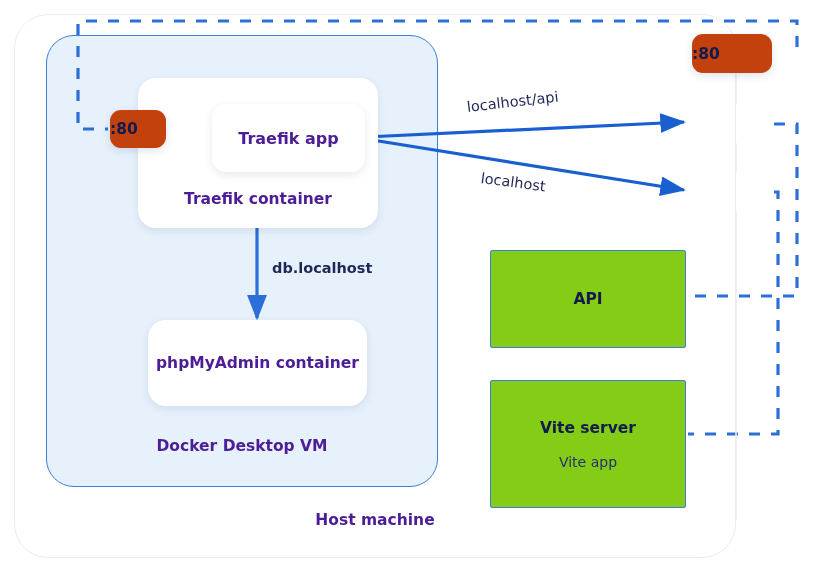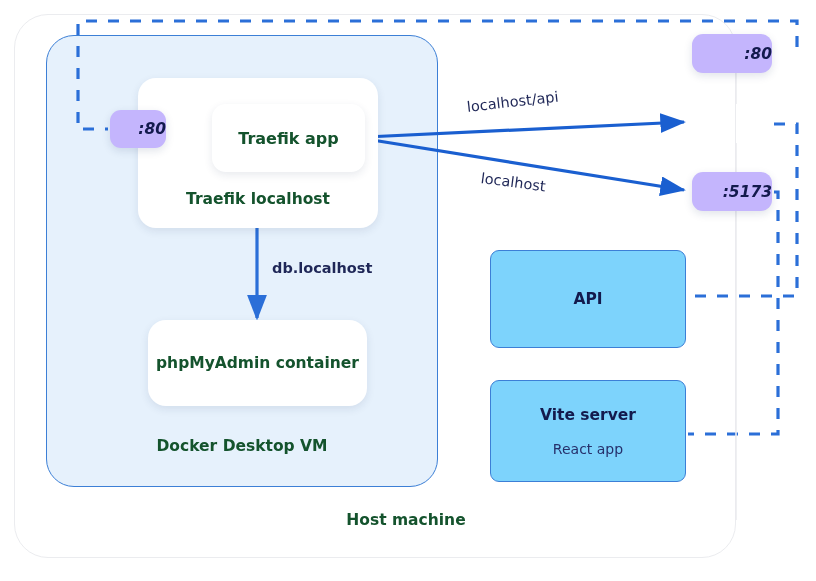--- a/index.html
+++ b/index.html
@@ -70,28 +70,27 @@
     border-radius: 14px;
   }
   .phpmyadmin-container {
     left: 148px;
     top: 320px;
     width: 219px;
     height: 86px;
   }
   .port-chip {
     position: absolute;
-    background: #c4b5fd;
+    background: #c2410c;
     border-radius: 11px;
     box-shadow: 0 3px 8px rgba(25, 45, 90, 0.13);
     display: flex;
     align-items: center;
-    justify-content: flex-end;
-    box-sizing: border-box;
-    font-style: italic;
+    justify-content: flex-start;
+    box-sizing: border-box;
   }
   .chip-80-inner {
     left: 110px;
     top: 110px;
     width: 56px;
     height: 38px;
   }
   .chip-80-edge {
     left: 692px;
     top: 34px;
@@ -105,46 +104,46 @@
     height: 39px;
   }
   .chip-5173 {
     left: 692px;
     top: 172px;
     width: 80px;
     height: 39px;
   }
   .blue-card {
     position: absolute;
-    background: #7dd3fc;
+    background: #84cc16;
     border: 1.7px solid #3c7fd6;
-    border-radius: 9px;
+    border-radius: 2px;
     box-sizing: border-box;
     display: flex;
     flex-direction: column;
     align-items: center;
     justify-content: center;
   }
   .api-box {
     left: 490px;
     top: 250px;
     width: 196px;
     height: 98px;
   }
   .vite-box {
     left: 490px;
     top: 380px;
     width: 196px;
-    height: 102px;
+    height: 128px;
   }
 
   
   .lbl {
     position: absolute;
-    color: #14532d;
+    color: #4c1d95;
     white-space: nowrap;
   }
   .bold {
     font-weight: bold;
   }
   .t-traefik-app {
     left: 212px;
     top: 104px;
     width: 153px;
     height: 68px;
@@ -176,21 +175,20 @@
     width: 392px;
     text-align: center;
     font-size: 15.5px;
   }
   .t-host {
     left: 14px;
     top: 511px;
     width: 722px;
     text-align: center;
     font-size: 15.5px;
-    padding-left: 31px;
   }
   .chip-txt {
     font-size: 15.5px;
     font-weight: bold;
     color: #131a4d;
   }
   .api-title {
     font-size: 15.5px;
     font-weight: bold;
     color: #131a4d;
@@ -279,45 +277,42 @@
     </g>
 
     <g stroke="#2b6fd8" stroke-width="3.2" fill="none">
       <path d="M 257 228 L 257 318" marker-end="url(#arrowBlueDown)"></path>
     </g>
   </svg>
 
   <div class="white-card traefik-container"></div>
   <div class="white-card traefik-app"></div>
   <div class="lbl bold t-traefik-app">Traefik app</div>
-  <div class="lbl bold t-traefik-container">Traefik localhost</div>
+  <div class="lbl bold t-traefik-container">Traefik container</div>
 
   <div class="port-chip chip-80-inner">
     <span class="chip-txt">:80</span>
   </div>
 
   <div class="white-card phpmyadmin-container"></div>
   <div class="lbl bold t-vm">Docker Desktop VM</div>
 
   <div class="lbl bold t-phpmyadmin">phpMyAdmin container</div>
   <div class="lbl bold t-host">Host machine</div>
 
   <div class="port-chip chip-80-edge">
     <span class="chip-txt">:80</span>
   </div>
-  <div class="port-chip chip-5173">
-    <span class="chip-txt">:5173</span>
-  </div>
 
   <div class="blue-card api-box">
     <span class="api-title">API</span>
   </div>
 
   <div class="blue-card vite-box">
     <span class="vite-title">Vite server</span>
-    <span class="vite-sub">React app</span>
+    <span class="vite-sub">Vite app</span>
   </div>
 
   <div class="edge-lbl t-api-path">localhost/api</div>
   <div class="edge-lbl t-localhost">localhost</div>
   <div class="edge-lbl t-dblocalhost">db.localhost</div>
 
 </div>
 
 </body></html>

